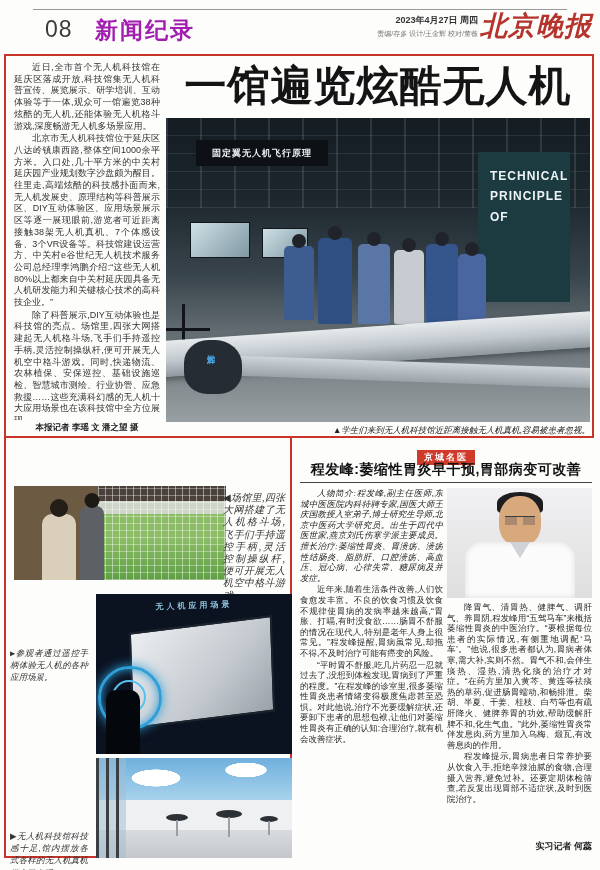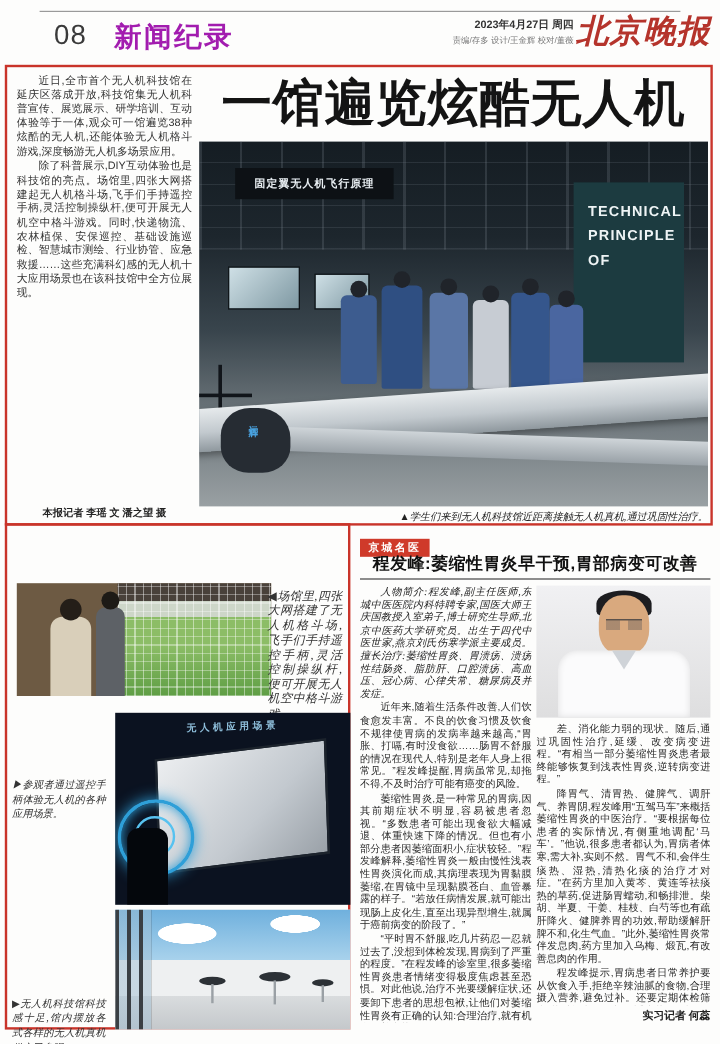--- a/index.html
+++ b/index.html
@@ -70,37 +70,37 @@
   #screen-banner{left:0;top:6px;width:196px;text-align:center;color:#9fd4f2;font-size:8px;
                  letter-spacing:3px;font-weight:bold;opacity:.9;transform:rotate(-2deg);}
   #big-screen{left:34px;top:30px;width:140px;height:92px;border:2px solid #1c232c;
               background:linear-gradient(135deg,#eceef0 0%,#c3c9cf 60%,#9aa1a8 100%);
               transform:rotate(-7deg) skewX(-5deg);}
   #hud-ring{left:2px;top:72px;width:58px;height:58px;border:3px solid #2e9fd8;border-radius:50%;
             box-shadow:0 0 12px #2e9fd8,inset 0 0 10px #2e9fd8;}
   #hud-ring-inner{left:16px;top:86px;width:30px;height:30px;border:2px solid #57c2f0;border-radius:50%;}
   #silhouette{left:10px;top:96px;width:34px;height:64px;background:#04070c;border-radius:10px 10px 0 0;}
   #side-caption-2{left:10px;top:648px;width:78px;font-size:8.5px;line-height:12.2px;text-align:justify;
-                  color:#333;font-style:italic;font-family:Liberation Sans, sans-serif;}
+                  color:#333;font-style:italic;font-family:Liberation Mono, monospace;}
 
   #side-photo-3{left:96px;top:758px;width:196px;height:100px;overflow:hidden;background:#eef0f1;}
   #sky-mural{left:0;top:0;width:196px;height:42px;
     background:radial-gradient(ellipse 40px 14px at 60px 20px,#ffffff 0 60%,transparent 62%),
                radial-gradient(ellipse 34px 12px at 150px 12px,#ffffff 0 60%,transparent 62%),
                linear-gradient(180deg,#6fb0dd,#a8d2ec);}
   #hall-floor{left:0;top:72px;width:196px;height:28px;background:linear-gradient(180deg,#d9dcde,#c4c8cb);}
   #window-mullions{left:0;top:0;width:30px;height:100px;
     background:repeating-linear-gradient(90deg,#3a3f44 0 3px,rgba(160,190,210,.5) 3px 10px);}
   .mini-drone{background:#2c3136;border-radius:50%;}
   .drone-stand{background:#9aa0a5;width:2px;}
   #side-caption-3{left:10px;top:790px;width:78px;font-size:8.5px;line-height:12.2px;text-align:justify;
                   color:#333;font-style:italic;font-family:"Liberation Serif","DejaVu Serif",serif;margin-top:40px;}
 
   
-  #doc-badge-row{left:300px;top:446px;width:292px;text-align:left;}
+  #doc-badge-row{left:300px;top:446px;width:292px;text-align:center;}
   #doc-badge{display:inline-block;background:#cf3a2a;color:#fff;font-size:9px;font-weight:bold;
              padding:1px 7px;letter-spacing:2px;}
   #doc-headline{left:300px;top:461px;width:292px;text-align:center;font-size:14px;font-weight:bold;
                 color:#111;white-space:nowrap;letter-spacing:.5px;}
   #doc-divider{left:300px;top:482px;width:292px;height:1px;background:#444;}
   #doctor-photo{left:447px;top:488px;width:145px;height:110px;overflow:hidden;
                 background:linear-gradient(180deg,#f1f1f3,#dededf);}
   #doc-head{left:52px;top:8px;width:42px;height:50px;background:#d9a97e;border-radius:46% 46% 42% 42%;}
   #doc-hair{left:50px;top:4px;width:46px;height:22px;background:#1d1d20;border-radius:50% 50% 20% 20%;}
   #doc-glasses{left:58px;top:28px;width:30px;height:8px;border-top:1.5px solid #3c3c3f;
@@ -126,20 +126,21 @@
   <div class="abs" id="section-title">新闻纪录</div>
   <div class="abs" id="issue-date">2023年4月27日 周四</div>
   <div class="abs" id="credits">责编/存多 设计/王金辉 校对/董薇</div>
   <div class="abs" id="masthead">北京晚报</div>
 
   <div class="abs" id="frame-top"></div>
   <div class="abs" id="frame-left"></div>
 
   <div class="abs" id="drone-col">
     <p>近日,全市首个无人机科技馆在延庆区落成开放,科技馆集无人机科普宣传、展览展示、研学培训、互动体验等于一体,观众可一馆遍览38种炫酷的无人机,还能体验无人机格斗游戏,深度畅游无人机多场景应用。</p>
+    <p>北京市无人机科技馆位于延庆区八达岭镇康西路,整体空间1000余平方米。入口处,几十平方米的中关村延庆园产业规划数字沙盘颇为醒目。往里走,高端炫酷的科技感扑面而来,无人机发展史、原理结构等科普展示区、DIY互动体验区、应用场景展示区等逐一展现眼前,游览者可近距离接触38架无人机真机、7个体感设备、3个VR设备等。科技馆建设运营方、中关村e谷世纪无人机技术服务公司总经理李鸿鹏介绍:“这些无人机80%以上都来自中关村延庆园具备无人机研发能力和关键核心技术的高科技企业。”</p>
     <p>除了科普展示,DIY互动体验也是科技馆的亮点。场馆里,四张大网搭建起无人机格斗场,飞手们手持遥控手柄,灵活控制操纵杆,便可开展无人机空中格斗游戏。同时,快递物流、农林植保、安保巡控、基础设施巡检、智慧城市测绘、行业协管、应急救援……这些充满科幻感的无人机十大应用场景也在该科技馆中全方位展现。</p>
 
   </div>
   <div class="abs" id="drone-byline">本报记者 李瑶 文 潘之望 摄</div>
 
   <div class="abs" id="drone-headline">一馆遍览炫酷无人机</div>
 
   <div class="abs" id="main-photo">
     <div class="abs" id="ceiling-grid"></div>
     <div class="abs" id="sign-cn">固定翼无人机飞行原理</div>
@@ -166,21 +167,21 @@
         <div class="head"></div>
       </div>
 
     <div class="abs prop" style="left:16px;top:186px;width:3px;height:52px;"></div>
     <div class="abs prop" style="left:-8px;top:210px;width:52px;height:3px;"></div>
     <div class="abs" id="drone-wing"></div>
     <div class="abs" id="drone-wing2"></div>
     <div class="abs" id="drone-nose"></div>
     <div class="abs" id="drone-logo">远辉</div>
   </div>
-  <div class="abs" id="main-caption">▲学生们来到无人机科技馆近距离接触无人机真机,通过巩固性治疗。</div>
+  <div class="abs" id="main-caption">▲学生们来到无人机科技馆近距离接触无人机真机,容易被患者忽视。</div>
 
   <div class="abs" id="side-photo-1">
     <div class="abs" id="arena"></div>
     <div class="abs" id="arena-net"></div>
     <div class="abs" id="visitor-a">
         <div class="head"></div>
       </div>
     <div class="abs" id="visitor-b">
         <div class="head"></div>
       </div>
@@ -219,24 +220,22 @@
     <div class="abs" id="doc-hair"></div>
     <div class="abs" id="doc-head"></div>
     <div class="abs" id="doc-glasses"></div>
     <div class="abs" id="doc-coat"></div>
     <div class="abs" id="doc-collar"></div>
   </div>
 
   <div class="abs doc-col" id="doc-col-left">
     <p id="doc-intro">人物简介:程发峰,副主任医师,东城中医医院内科特聘专家,国医大师王庆国教授入室弟子,博士研究生导师,北京中医药大学研究员。出生于四代中医世家,燕京刘氏伤寒学派主要成员。擅长治疗:萎缩性胃炎、胃溃疡、溃疡性结肠炎、脂肪肝、口腔溃疡、高血压、冠心病、心律失常、糖尿病及并发症。</p>
     <p>近年来,随着生活条件改善,人们饮食愈发丰富。不良的饮食习惯及饮食不规律使胃病的发病率越来越高,“胃胀、打嗝,有时没食欲……肠胃不舒服的情况在现代人,特别是老年人身上很常见。”程发峰提醒,胃病虽常见,却拖不得,不及时治疗可能有癌变的风险。</p>
-    <p>萎缩性胃炎,是一种常见的胃病,因其前期症状不明显,容易被患者忽视。“多数患者可能出现食欲大幅减退、体重快速下降的情况。但也有小部分患者因萎缩面积小,症状较轻。”程发峰解释,萎缩性胃炎一般由慢性浅表性胃炎演化而成,其病理表现为胃黏膜萎缩,在胃镜中呈现黏膜苍白、血管暴露的样子。“若放任病情发展,就可能出现肠上皮化生,直至出现异型增生,就属于癌前病变的阶段了。”</p>
     <p>“平时胃不舒服,吃几片药忍一忍就过去了,没想到体检发现,胃病到了严重的程度。”在程发峰的诊室里,很多萎缩性胃炎患者情绪变得极度焦虑甚至恐惧。对此他说,治疗不光要缓解症状,还要卸下患者的思想包袱,让他们对萎缩性胃炎有正确的认知:合理治疗,就有机会改善症状。</p>
 
   </div>
   <div class="abs doc-col" id="doc-col-right">
-    <p>差、消化能力弱的现状。随后,通过巩固性治疗,延缓、改变病变进程。“有相当一部分萎缩性胃炎患者最终能够恢复到浅表性胃炎,逆转病变进程。”</p>
     <p>降胃气、清胃热、健脾气、调肝气、养胃阴,程发峰用“五驾马车”来概括萎缩性胃炎的中医治疗。“要根据每位患者的实际情况,有侧重地调配‘马车’。”他说,很多患者都认为,胃病者体寒,需大补,实则不然。胃气不和,会伴生痰热、湿热,清热化痰的治疗才对症。“在药方里加入黄芩、黄连等祛痰热的草药,促进肠胃蠕动,和畅排泄。柴胡、半夏、干姜、桂枝、白芍等也有疏肝降火、健脾养胃的功效,帮助缓解肝脾不和,化生气血。”此外,萎缩性胃炎常伴发息肉,药方里加入乌梅、煅瓦,有改善息肉的作用。</p>
     <p>程发峰提示,胃病患者日常养护要从饮食入手,拒绝辛辣油腻的食物,合理摄入营养,避免过补。还要定期体检筛查,若反复出现胃部不适症状,及时到医院治疗。</p>
   </div>
   <div class="abs" id="doc-byline">实习记者 何蕊</div>
 
 </div>
 
 </body></html>

